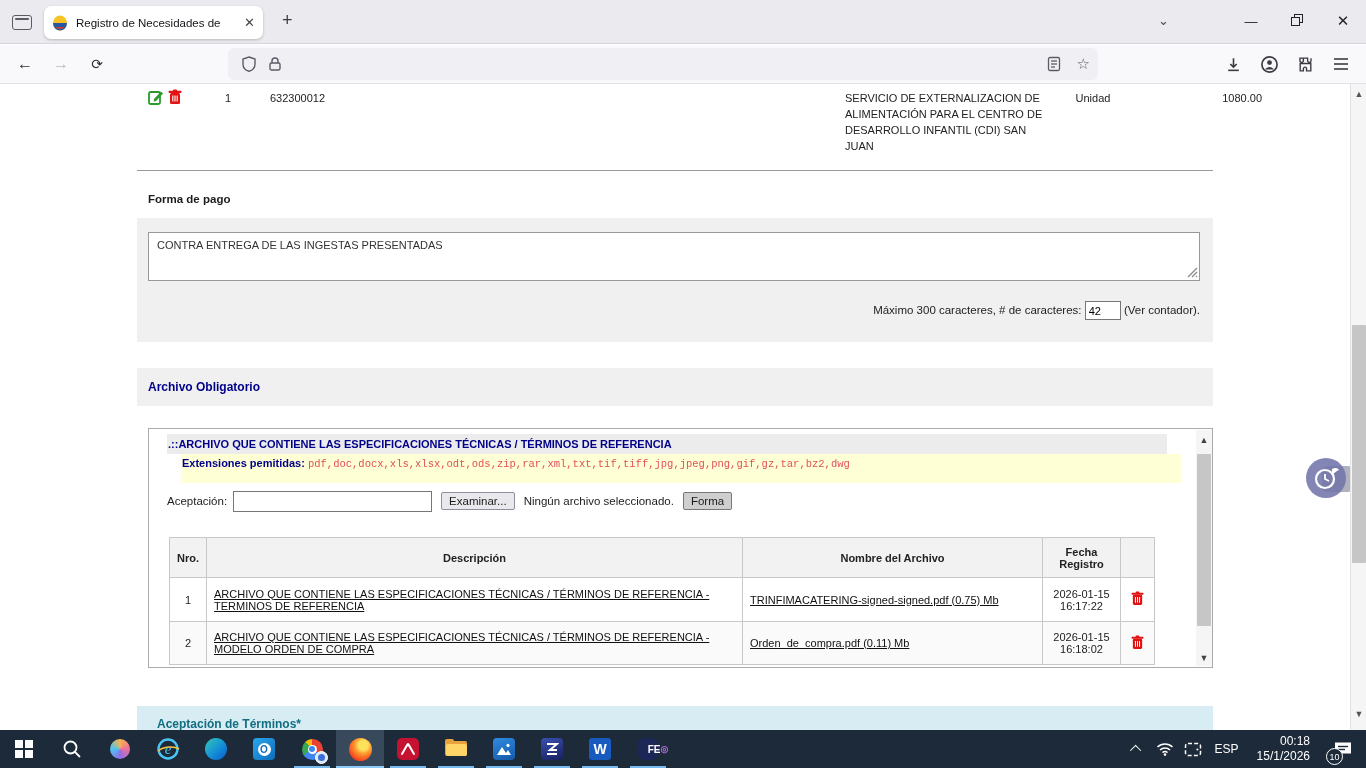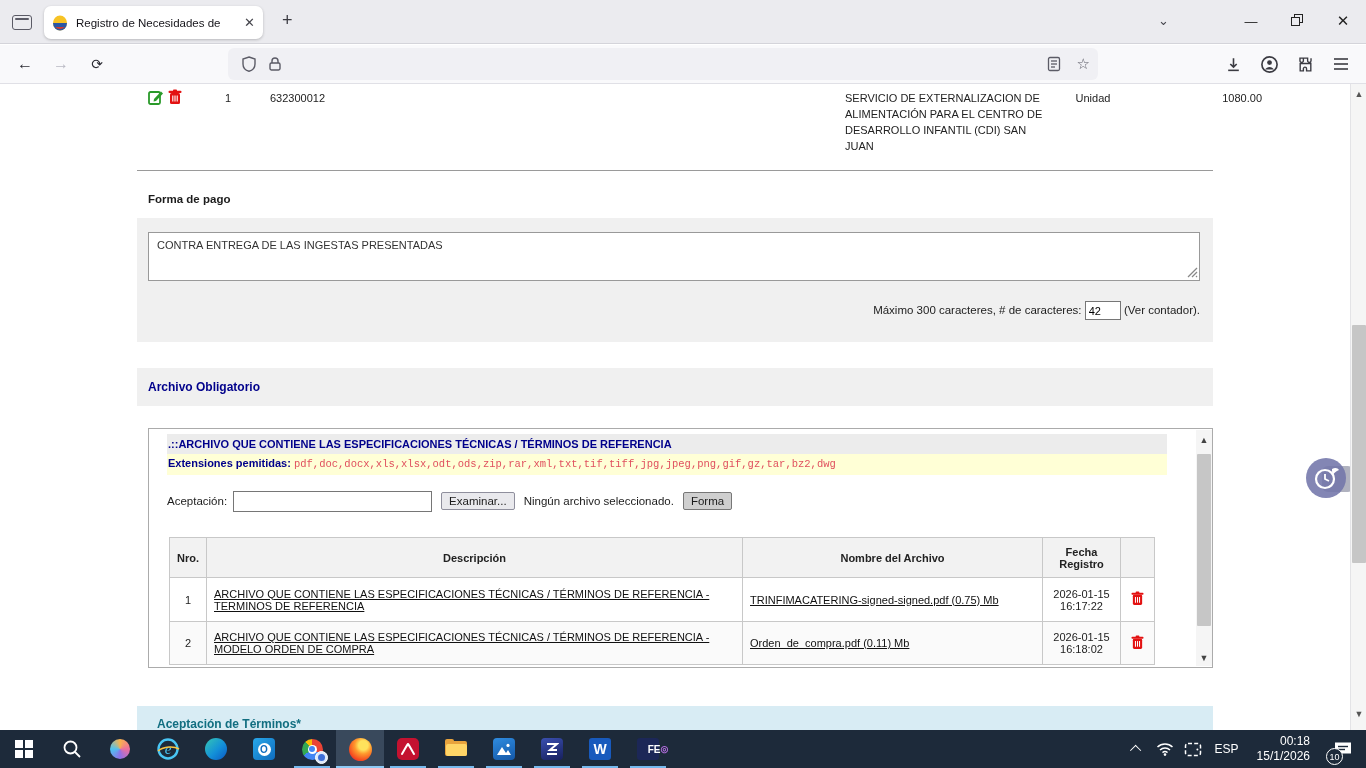--- a/index.html
+++ b/index.html
@@ -51,21 +51,21 @@
   #resize-grip { left:1186px; top:182px; width:12px; height:12px; }
   #counter-row { left:137px; top:217px; width:1063px; text-align:right; font-size:11.5px; color:#1c1c1c; }
   #counter-input { width:36px; height:19px; border:1px solid #767676; font-size:11px; padding:1px 3px; vertical-align:middle; }
 
   #archivo-band { left:137px; top:284px; width:1076px; height:38px; display:flex; align-items:center; }
   #archivo-title { margin-left:11px; font-weight:bold; font-size:12px; color:#00008b; }
 
   #file-panel { left:148px; top:344px; width:1065px; height:240px; border:1px solid #ababab; background:#fff; }
   .fp { position:absolute; }
   #fp-title { left:18px; top:5px; width:1000px; height:20px; background:#ececec; font-weight:bold; color:#00008b; font-size:11px; padding:4px 0 0 1px; }
-  #fp-ext { left:18px; top:25px; width:1000px; height:21px; background:#ffffd6; font-size:11px; padding:3px 0 0 1px; }
+  #fp-ext { left:32px; top:25px; width:1000px; height:29px; background:#ffffd6; font-size:11px; padding:3px 0 0 1px; }
   #fp-ext b { color:#00008b; }
   #fp-ext .ext { font-family:"Liberation Mono", monospace; font-size:10.5px; color:#e0505e; }
   #fp-uprow { left:18px; top:60px; height:24px; display:flex; align-items:center; font-size:11.5px; color:#1c1c1c; }
   #fp-desc-input { width:199px; height:21px; border:1px solid #767676; margin-left:6px; font-size:11px; padding:0 4px; }
   .btn { border:1px solid #8f8f9d; background:#e9e9ed; border-radius:2px; font-size:11.5px; color:#1c1c1c; padding:2px 7px; margin-left:9px; font-family:"Liberation Sans",sans-serif; }
   #fp-nofile { margin-left:9px; }
   #fp-subir { background:#cfcfcf; border-color:#777; }
 
   table.files { position:absolute; left:20px; top:108px; border-collapse:collapse; font-size:11px; color:#222; }
   table.files th, table.files td { border:1px solid #c8c8c8; vertical-align:middle; }
@@ -410,21 +410,21 @@
           </div>
       </div>
     </div>
     <div class="tslot running">
       <div class="appic">
         <div class="sq" style="background:#185abd;border-radius:3px;font-size:14px;">W</div>
       </div>
     </div>
     <div class="tslot running">
       <div class="appic">
-        <div class="sq" style="background:#1c2757;border-radius:3px;font-size:10px;letter-spacing:0;padding-left:20px;">FE<span style="color:#b56fe0;font-size:9px;">◎</span></div>
+        <div class="sq" style="background:#1c2757;border-radius:8px;font-size:10px;letter-spacing:0;padding-left:20px;">FE<span style="color:#b56fe0;font-size:9px;">◎</span></div>
       </div>
     </div>
 
     <div id="tray">
       <div class="trayic">
           <span class="chev"></span>
         </div>
       <div class="trayic">
         <svg width="18" height="14" viewBox="0 0 18 14">
             <path d="M1.5 5 a11 11 0 0 1 15 0" fill="none" stroke="#fff" stroke-width="1.5"></path>

